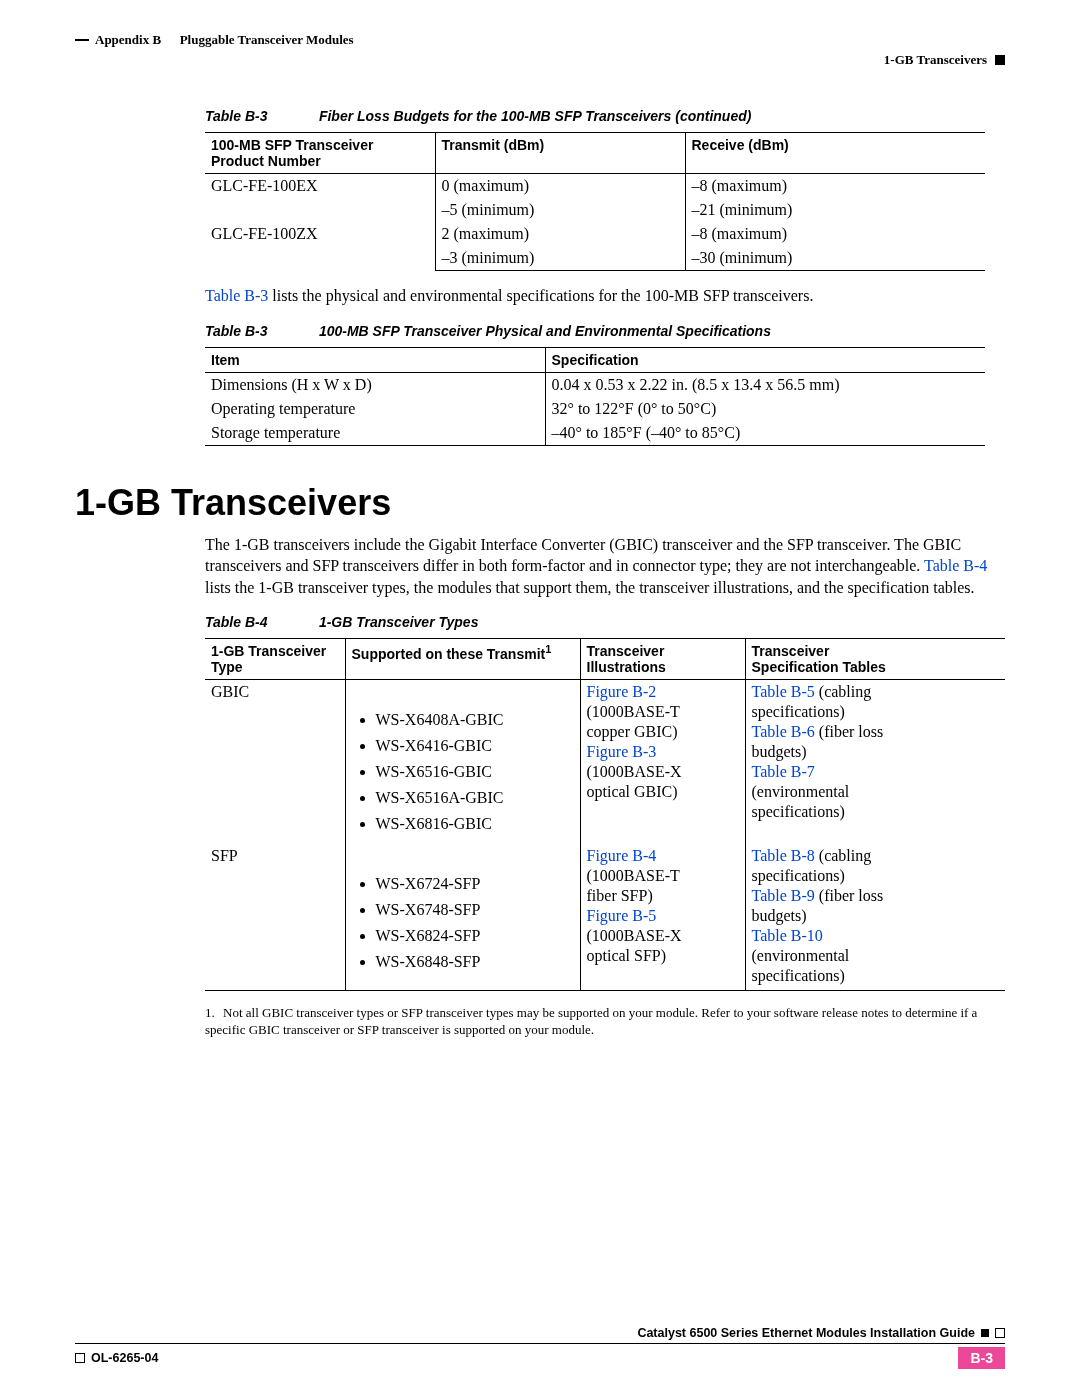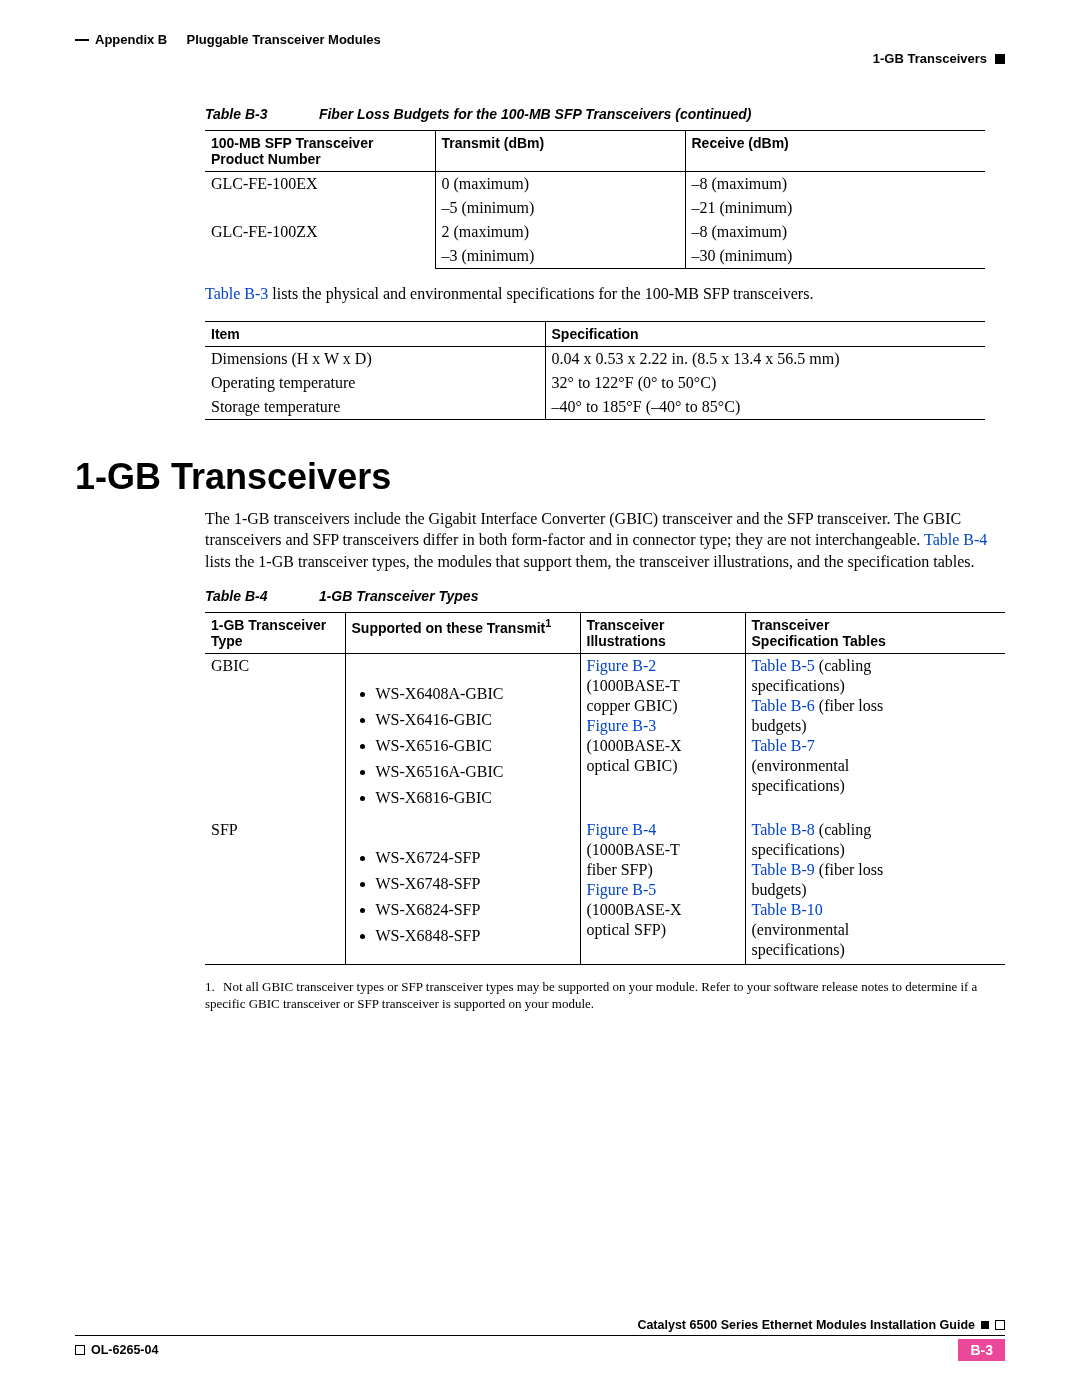--- a/index.html
+++ b/index.html
@@ -11,21 +11,21 @@
     color: #000;
   }
   .page {
     width: 1080px;
     height: 1397px;
     position: relative;
     box-sizing: border-box;
     padding: 32px 75px 0 75px;
   }
   .running-header {
-    font-family: Liberation Sans, sans-serif;
+    font-family: Liberation Serif, serif;
     font-size: 13px;
     font-weight: bold;
   }
   .running-header .appendix-line {
     display: flex;
     align-items: center;
     gap: 6px;
   }
   .running-header .dash {
     display: inline-block;
@@ -111,21 +111,21 @@
     font-size: 13px;
     margin: 6px 0 0 130px;
     line-height: 1.3;
   }
   .footnote .fnum {
     display: inline-block;
     width: 18px;
   }
   .footer {
     position: absolute;
-    bottom: 36px;
+    bottom: 28px;
     left: 75px;
     right: 75px;
     font-family: Arial, Helvetica, sans-serif;
   }
   .footer .guide-title {
     text-align: right;
     font-weight: bold;
     font-size: 12.5px;
     border-bottom: 1px solid #000;
     padding-bottom: 3px;
@@ -230,20 +230,24 @@
           </tr>
         </tbody>
       </table>
     </div>
 
     <p class="body-text">
       <span class="link">Table B-3</span><span> lists the physical and environmental specifications for the 100-MB SFP transceivers.</span>
     </p>
 
     <div class="indented-block">
+      <p class="table-caption">
+        <span class="tnum">Table B-3</span>
+        <span>100-MB SFP Transceiver Physical and Environmental Specifications</span>
+      </p>
       <table class="data t3" style="width:780px">
         <colgroup>
             <col style="width:340px">
             <col>
           </colgroup>
         <thead>
           <tr>
             <th>Item</th>
             <th>Specification</th>
           </tr>

